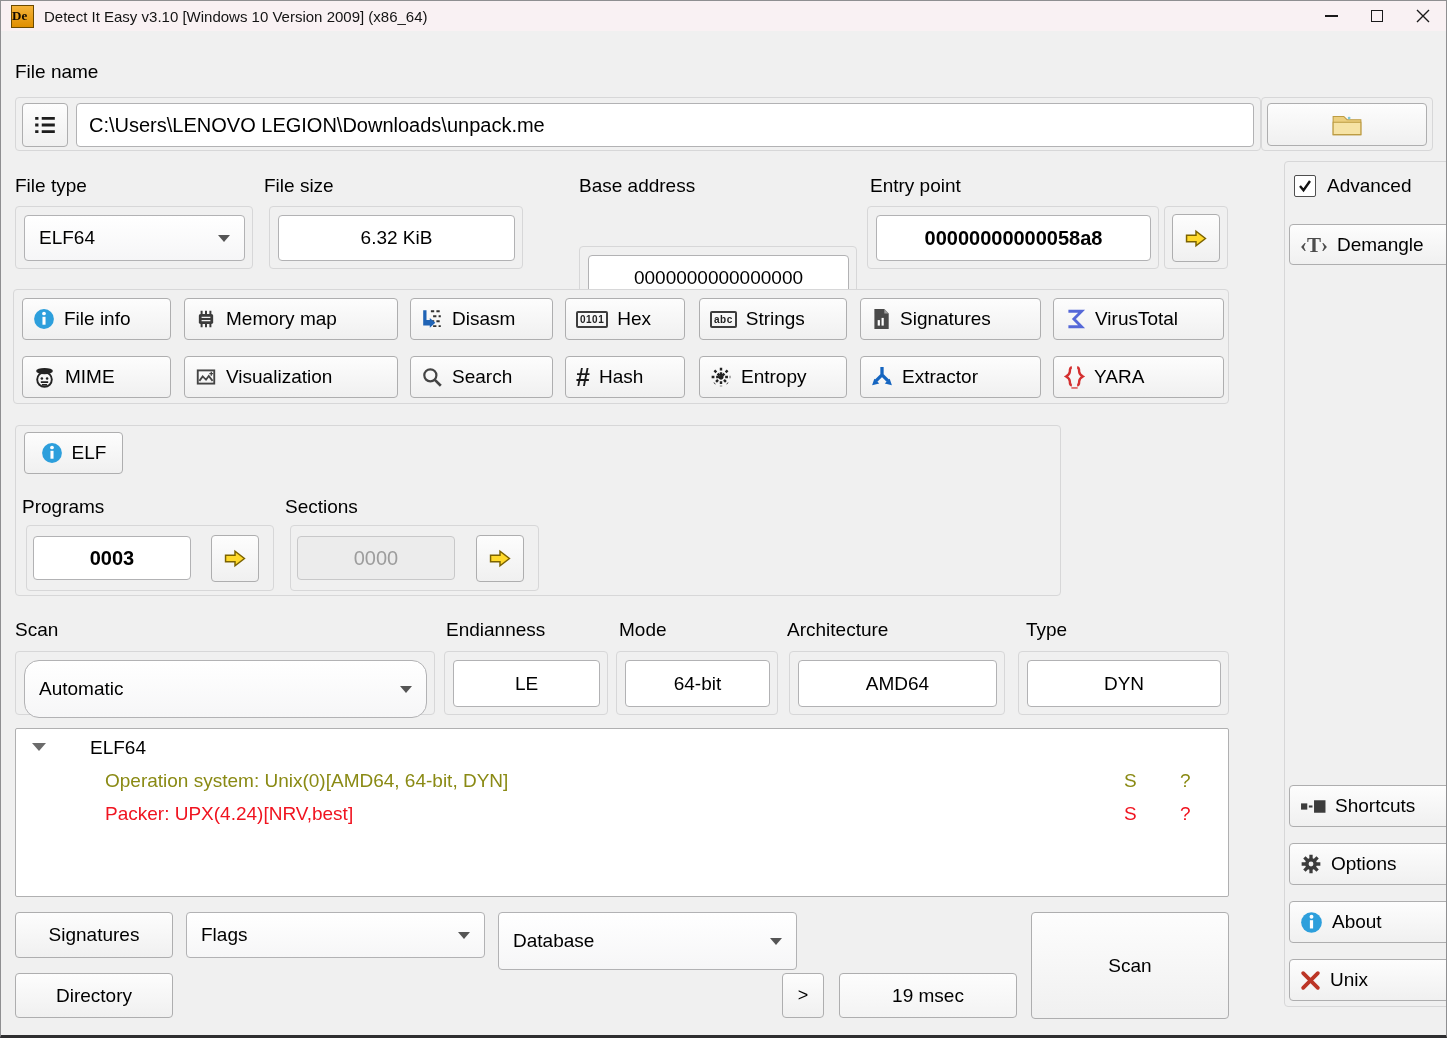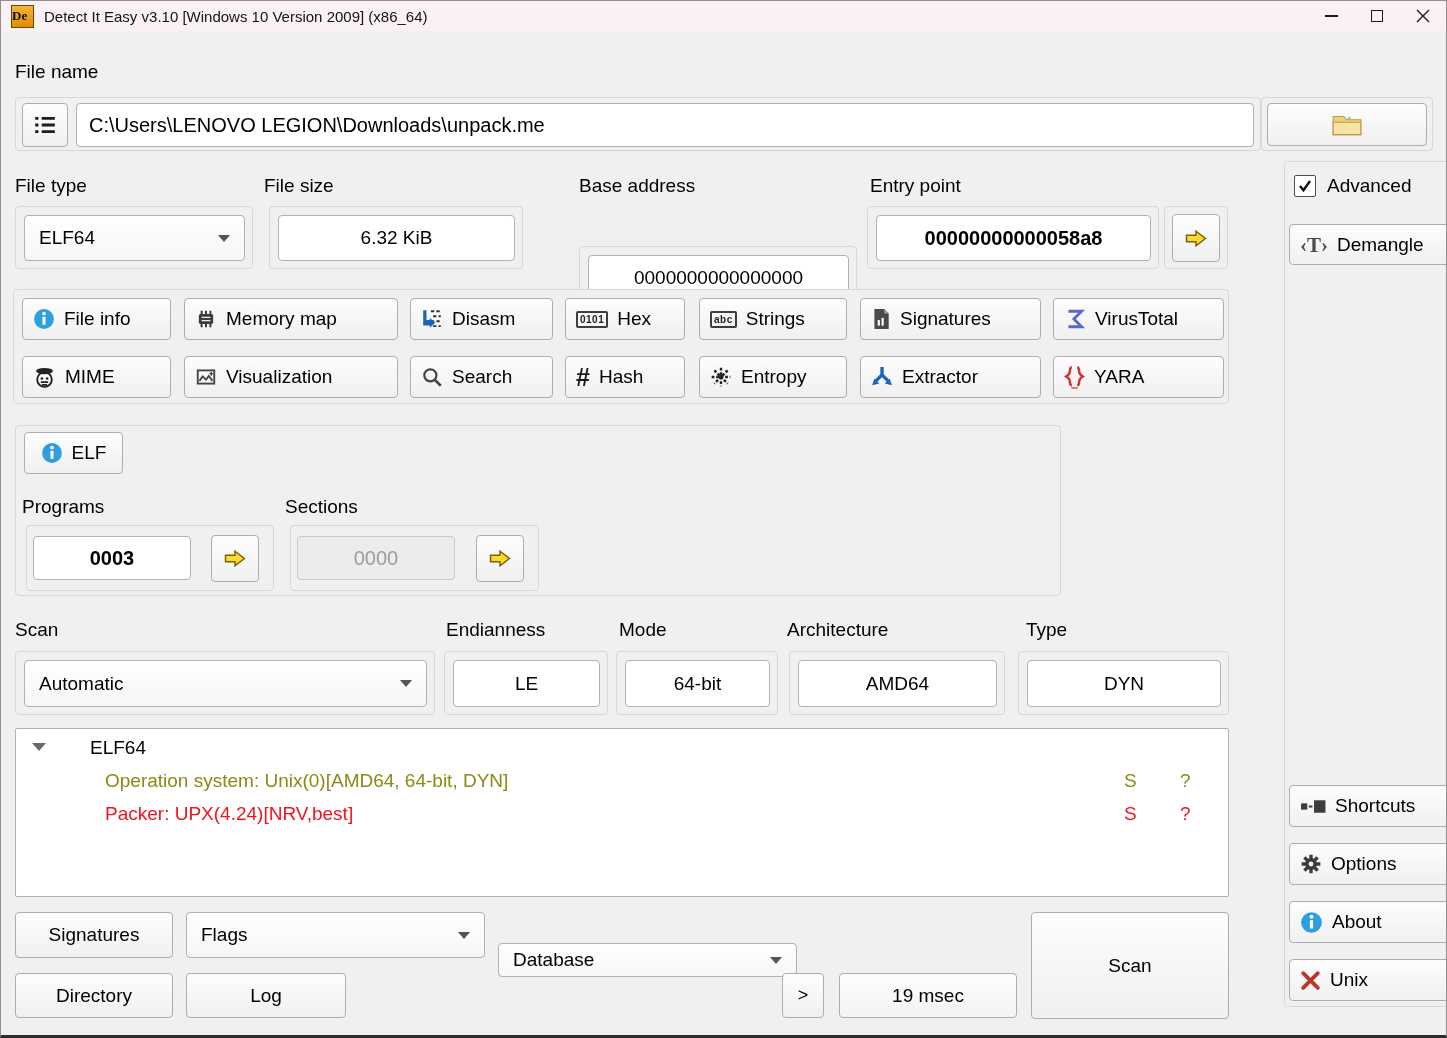--- a/index.html
+++ b/index.html
@@ -292,21 +292,21 @@
     </div>
   </div>
 
   <div class="abs lbl" style="left:14px;top:618px;">Scan</div>
   <div class="abs lbl" style="left:445px;top:618px;">Endianness</div>
   <div class="abs lbl" style="left:618px;top:618px;">Mode</div>
   <div class="abs lbl" style="left:786px;top:618px;">Architecture</div>
   <div class="abs lbl" style="left:1025px;top:618px;">Type</div>
 
   <div class="abs frame" style="left:14px;top:650px;width:420px;height:64px;">
-    <div class="abs combo" style="left:8px;top:8px;width:403px;height:47px;">
+    <div class="abs combo" style="left:8px;top:8px;width:403px;height:58px;border-radius:15px;">
       <span>Automatic</span>
       <span class="caret"></span>
     </div>
   </div>
   <div class="abs frame" style="left:443px;top:650px;width:164px;height:64px;">
     <div class="abs field" style="left:8px;top:8px;width:147px;height:47px;">LE</div>
   </div>
   <div class="abs frame" style="left:615px;top:650px;width:162px;height:64px;">
     <div class="abs field" style="left:8px;top:8px;width:145px;height:47px;">64-bit</div>
   </div>
@@ -332,29 +332,26 @@
     <div class="abs res-text" style="left: 1164px; top: 74px; color: rgb(240, 20, 32);">?</div>
   </div>
 
   <div class="abs btn" style="left:14px;top:911px;width:158px;height:46px;">
     <span>Signatures</span>
   </div>
   <div class="abs combo" style="left:185px;top:911px;width:299px;height:46px;">
     <span>Flags</span>
     <span class="caret"></span>
   </div>
-  <div class="abs combo" style="left:497px;top:911px;width:299px;height:34px;margin-top:31px;">
+  <div class="abs combo" style="left:497px;top:911px;width:299px;height:58px;">
     <span>Database</span>
     <span class="caret"></span>
   </div>
   <div class="abs btn" style="left:14px;top:972px;width:158px;height:45px;">
     <span>Directory</span>
-  </div>
-  <div class="abs btn" style="left:185px;top:972px;width:160px;height:45px;">
-    <span>Log</span>
   </div>
   <div class="abs btn" style="left:781px;top:972px;width:42px;height:45px;">
     <span class="gt">&gt;</span>
   </div>
   <div class="abs field" style="left:838px;top:972px;width:178px;height:45px;background:linear-gradient(#fdfdfd,#f3f3f3);border-color:#aeaeaf;">19 msec</div>
   <div class="abs btn" style="left:1030px;top:911px;width:198px;height:107px;">
     <span>Scan</span>
   </div>
 
 </div>

